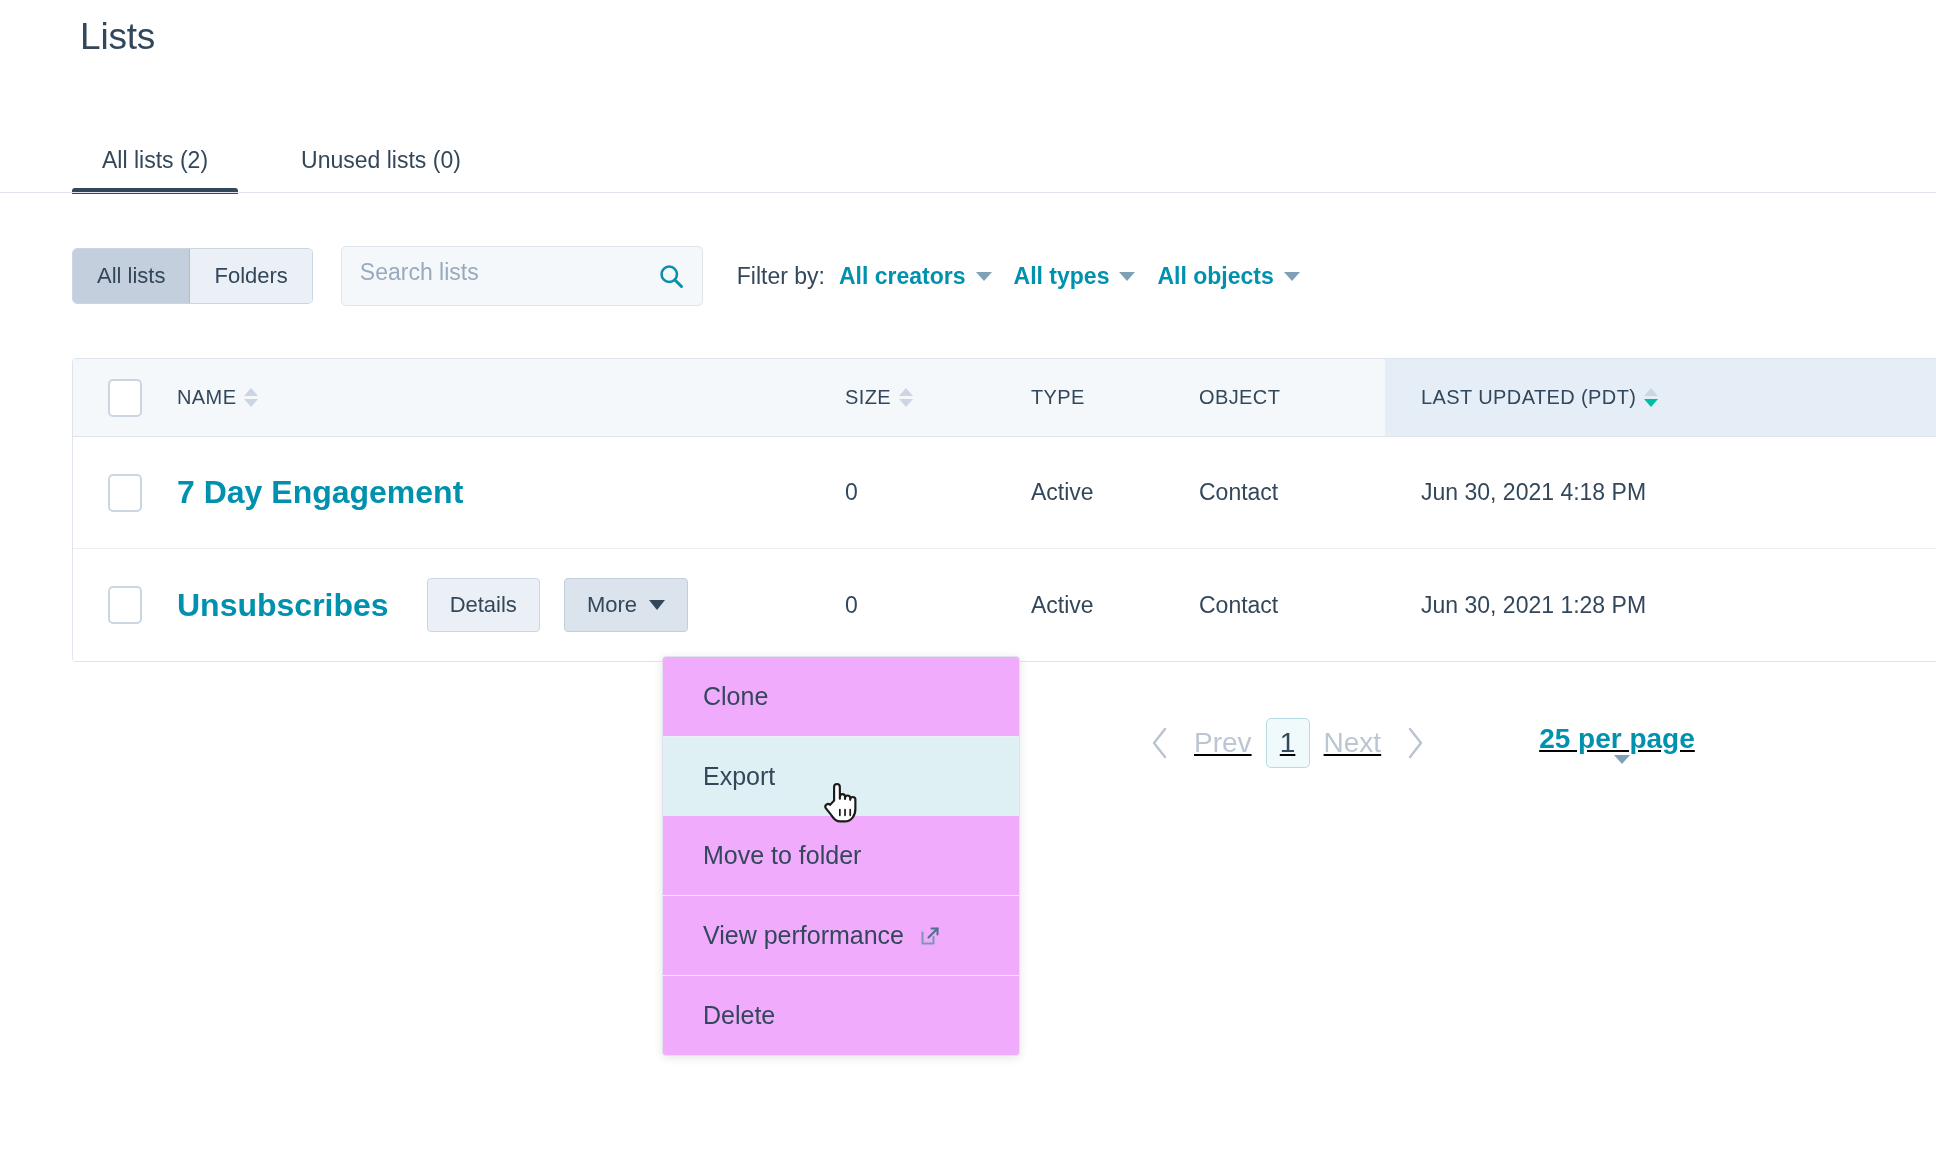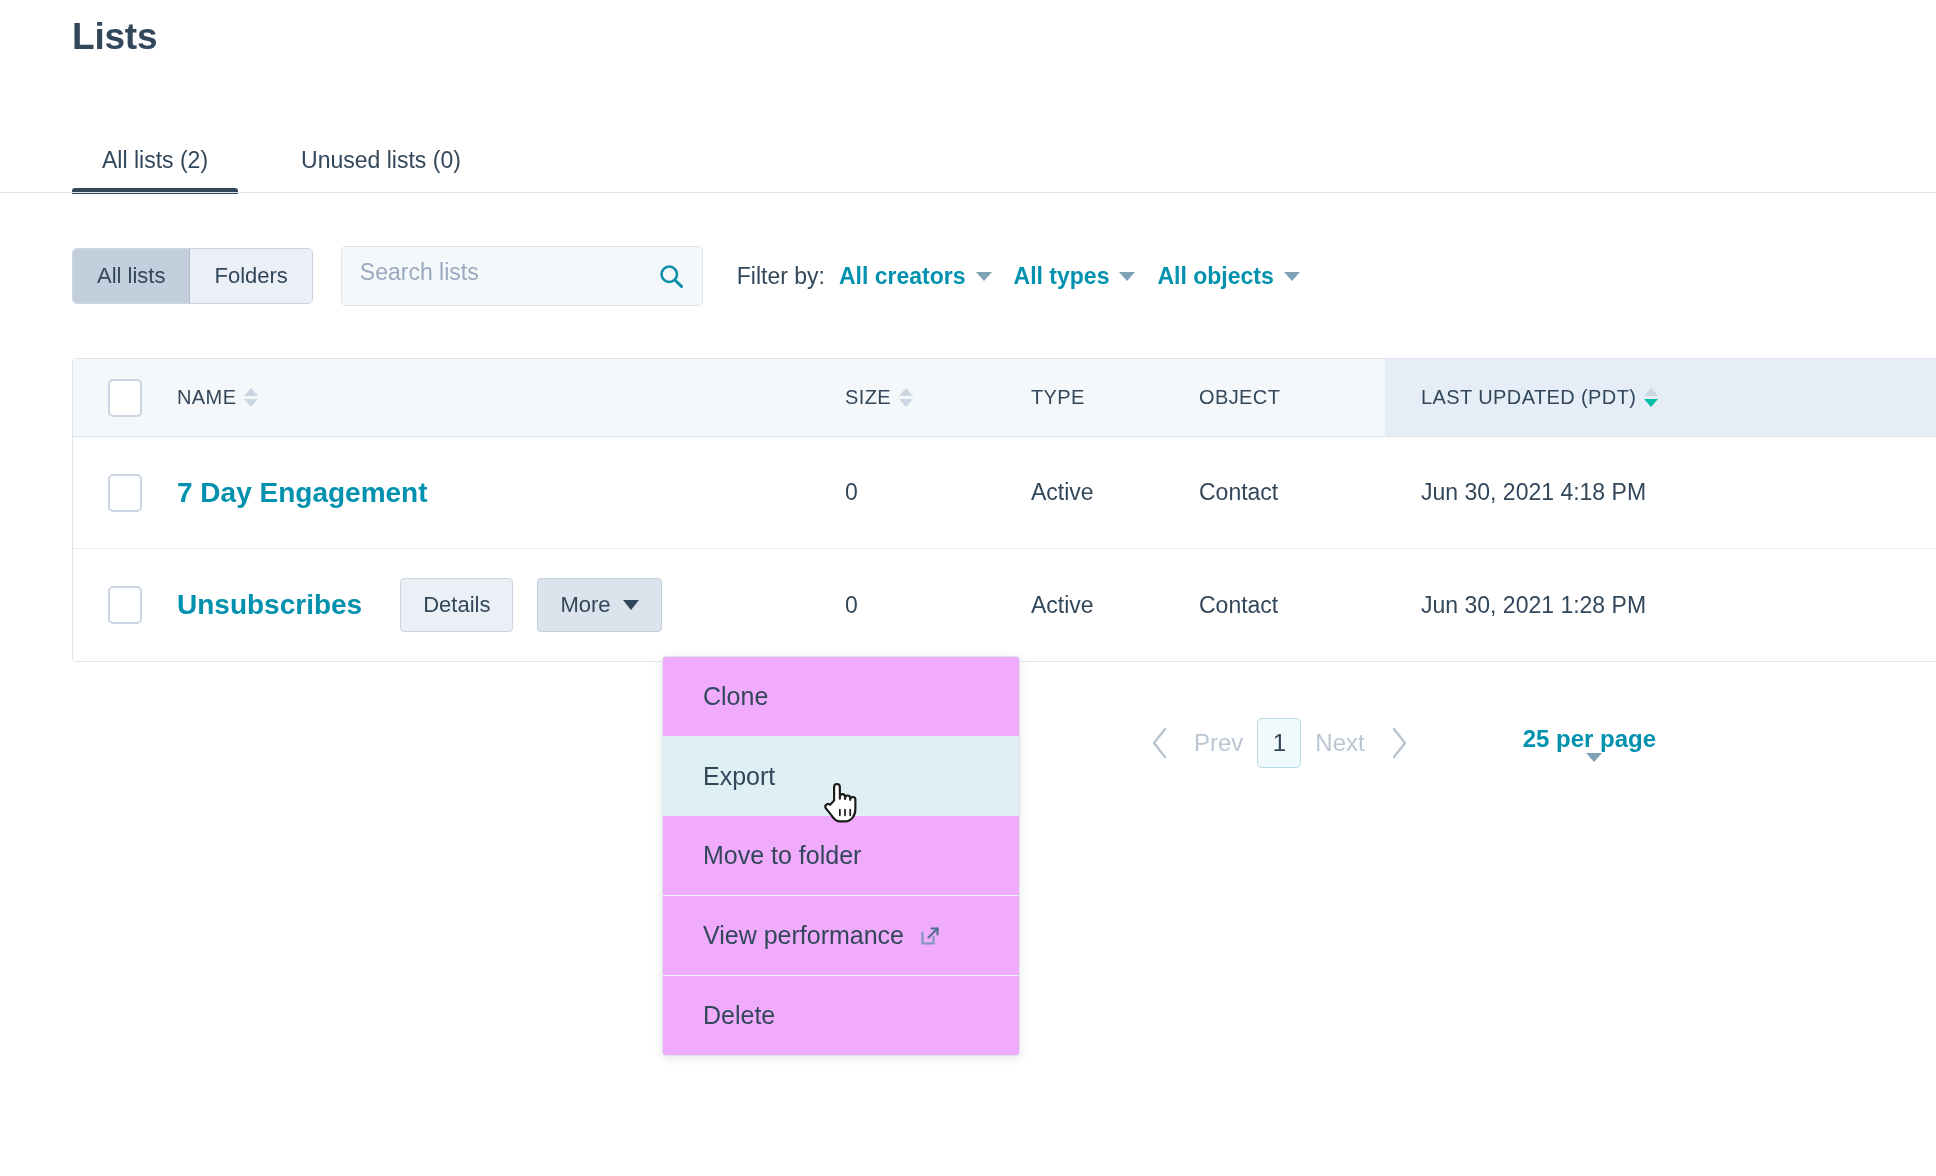--- a/index.html
+++ b/index.html
@@ -13,24 +13,24 @@
   #root {
     position: relative;
     width: 1936px;
     height: 1176px;
     background: #ffffff;
   }
 
   
   .page-title {
     position: absolute;
-    left: 72px;
+    left: 80px;
     top: 16px;
     font-size: 37px;
-    font-weight: bold;
+    font-weight: normal;
     color: #33475b;
     letter-spacing: -0.2px;
   }
 
   
   .tabs {
     position: absolute;
     left: 72px;
     top: 118px;
     display: flex;
@@ -209,21 +209,21 @@
 
   .checkbox {
     width: 34px; height: 38px;
     border: 2px solid #cbd6e2;
     border-radius: 5px;
     background: #ffffff;
     cursor: pointer;
   }
 
   .link-name {
-    font-size: 28px;
+    font-size: 32px;
     font-weight: bold;
     color: #0091ae;
     cursor: pointer;
     text-decoration: none;
   }
   .cell-text { font-size: 23px; color: #33475b; }
   .c-size .cell-text, .c-type .cell-text, .c-obj .cell-text { display: inline-block; }
 
   .row-actions { display: flex; align-items: center; margin-left: 38px; }
   .rbtn {
@@ -276,21 +276,22 @@
   .menu-item.hover { background: #dff0f5; }
   .ext-icon { margin-left: 14px; display: inline-flex; }
 
   
   .pagination {
     position: absolute;
     left: 1140px;
     top: 718px;
     display: flex;
     align-items: center;
-    font-size: 24px;
+    font-size: 28px;
+    text-decoration: underline;
   }
   .page-arrow {
     display: flex; align-items: center; justify-content: center;
     width: 40px; height: 44px;
     color: #b9c4d0;
     cursor: pointer;
   }
   .page-word { color: #bcc6d2; margin: 0 14px; cursor: pointer; }
   .page-num {
     width: 44px; height: 50px;

